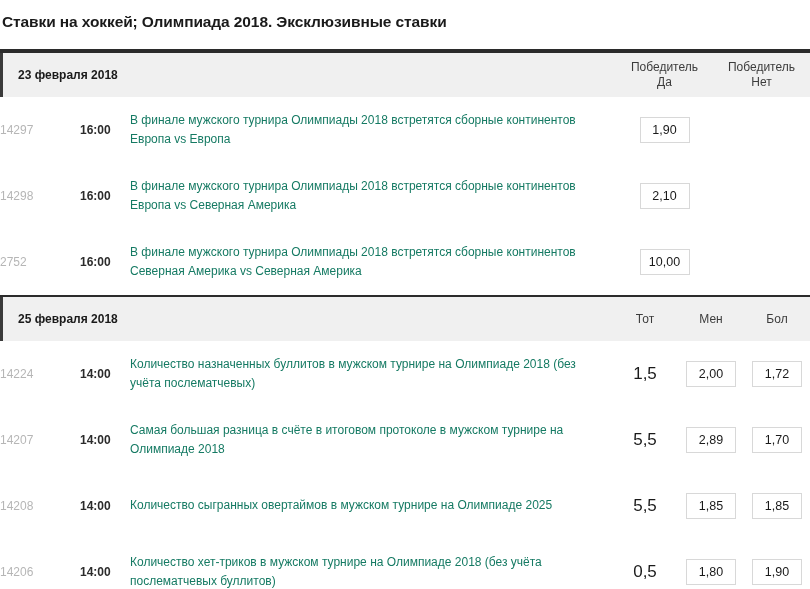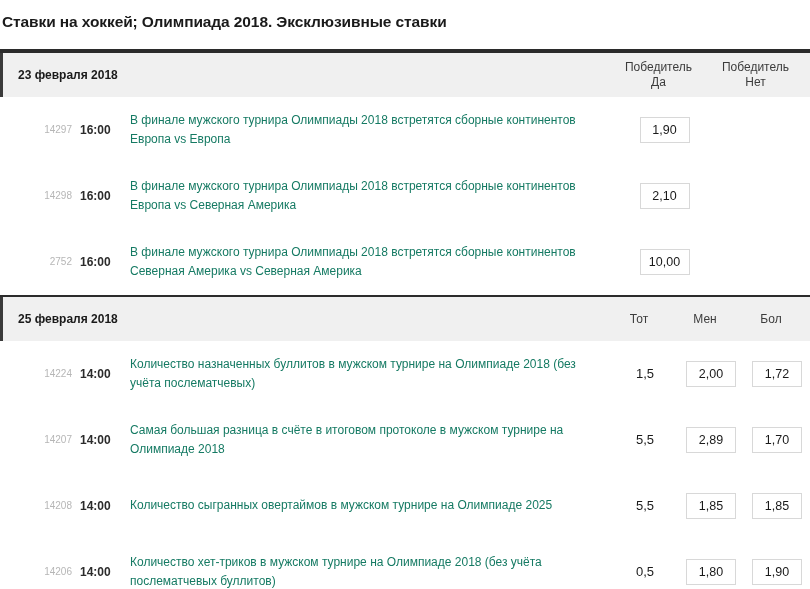--- a/index.html
+++ b/index.html
@@ -54,21 +54,21 @@
     font-size: 12px;
     font-weight: bold;
     color: #1a1a1a;
     padding-left: 18px;
     flex: 0 0 auto;
   }
   .section-cols {
     margin-left: auto;
     display: flex;
     align-items: flex-start;
-    padding-right: 6px;
+    padding-right: 0;
   }
   .col-head {
     font-size: 12px;
     color: #3c3c3c;
     text-align: center;
     line-height: 15px;
     padding-top: 1px;
   }
   .col-head .l2 { display: block; }
 
@@ -81,22 +81,22 @@
   .rows { }
   .event-row {
     display: flex;
     align-items: center;
     min-height: 54px;
     padding: 6px 0;
     background: #ffffff;
   }
   .row-id {
     flex: 0 0 72px;
-    text-align: right;
-    font-size: 10px;
+    text-align: left;
+    font-size: 12px;
     color: #b6b6b6;
     padding-right: 8px;
     white-space: nowrap;
   }
   .row-time {
     flex: 0 0 40px;
     font-size: 12px;
     font-weight: bold;
     color: #2b2b2b;
     white-space: nowrap;
@@ -131,21 +131,21 @@
     font-size: 12.5px;
     color: #1a1a1a;
     min-width: 50px;
     height: 26px;
     line-height: 24px;
     text-align: center;
     cursor: pointer;
     box-sizing: border-box;
   }
   .odds-plain {
-    font-size: 13px;
+    font-size: 17px;
     color: #1a1a1a;
     text-align: center;
   }
   .odds-empty { }
 </style>
 </head>
 <body>
 
 <div class="page">
 

